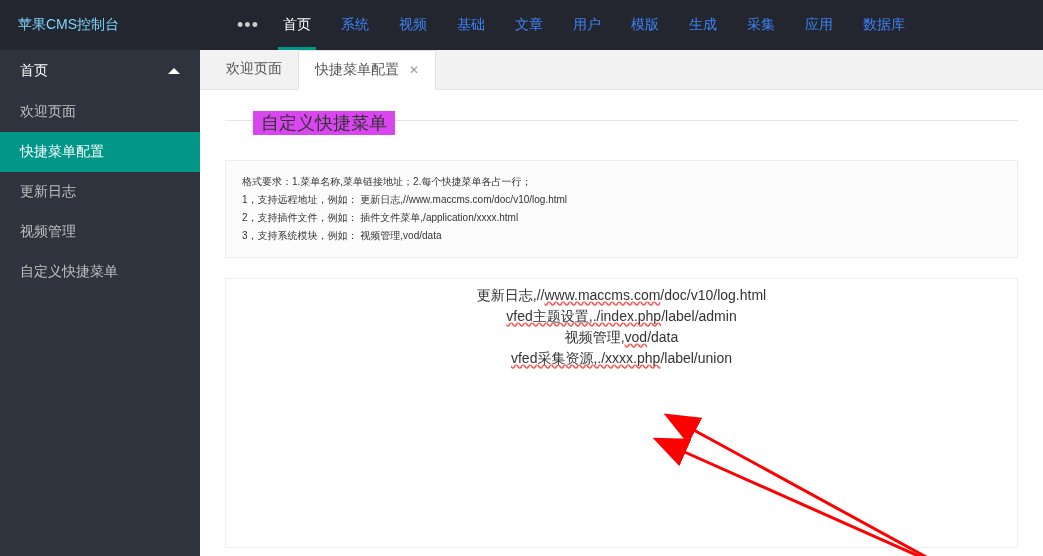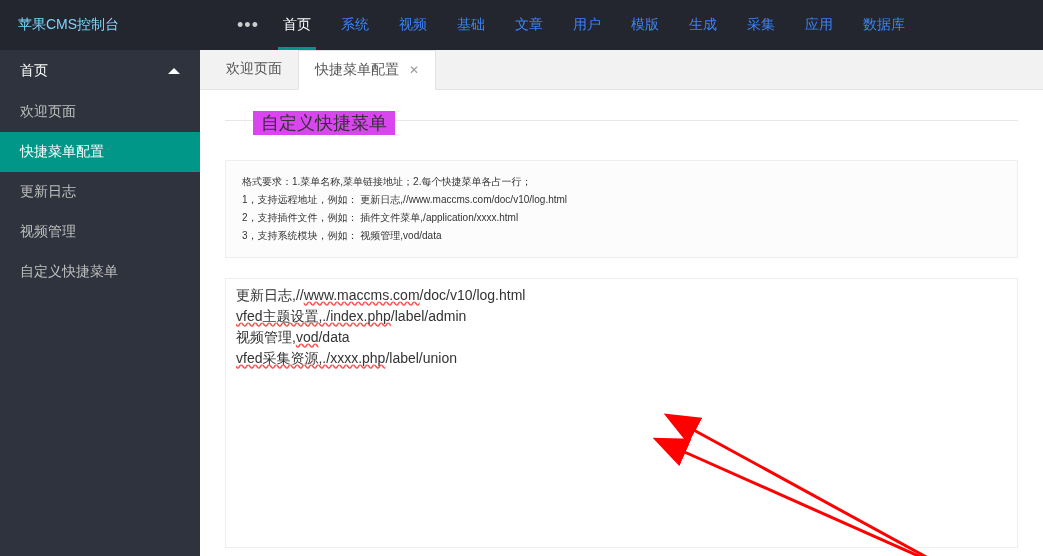--- a/index.html
+++ b/index.html
@@ -168,20 +168,21 @@
     border: 1px solid #eee;
     padding: 6px 10px 20px 10px;
     min-height: 270px;
     font-size: 14px;
     color: #333;
     line-height: 1.5;
   }
   .editor-line {
     position: relative;
     white-space: nowrap;
+    text-align: center;
   }
   .underline-red {
     text-decoration: underline wavy rgba(255,0,0,0.7);
     text-decoration-skip-ink: none;
   }
 
   
   .arrow-svg {
     position: absolute;
     pointer-events: none;

